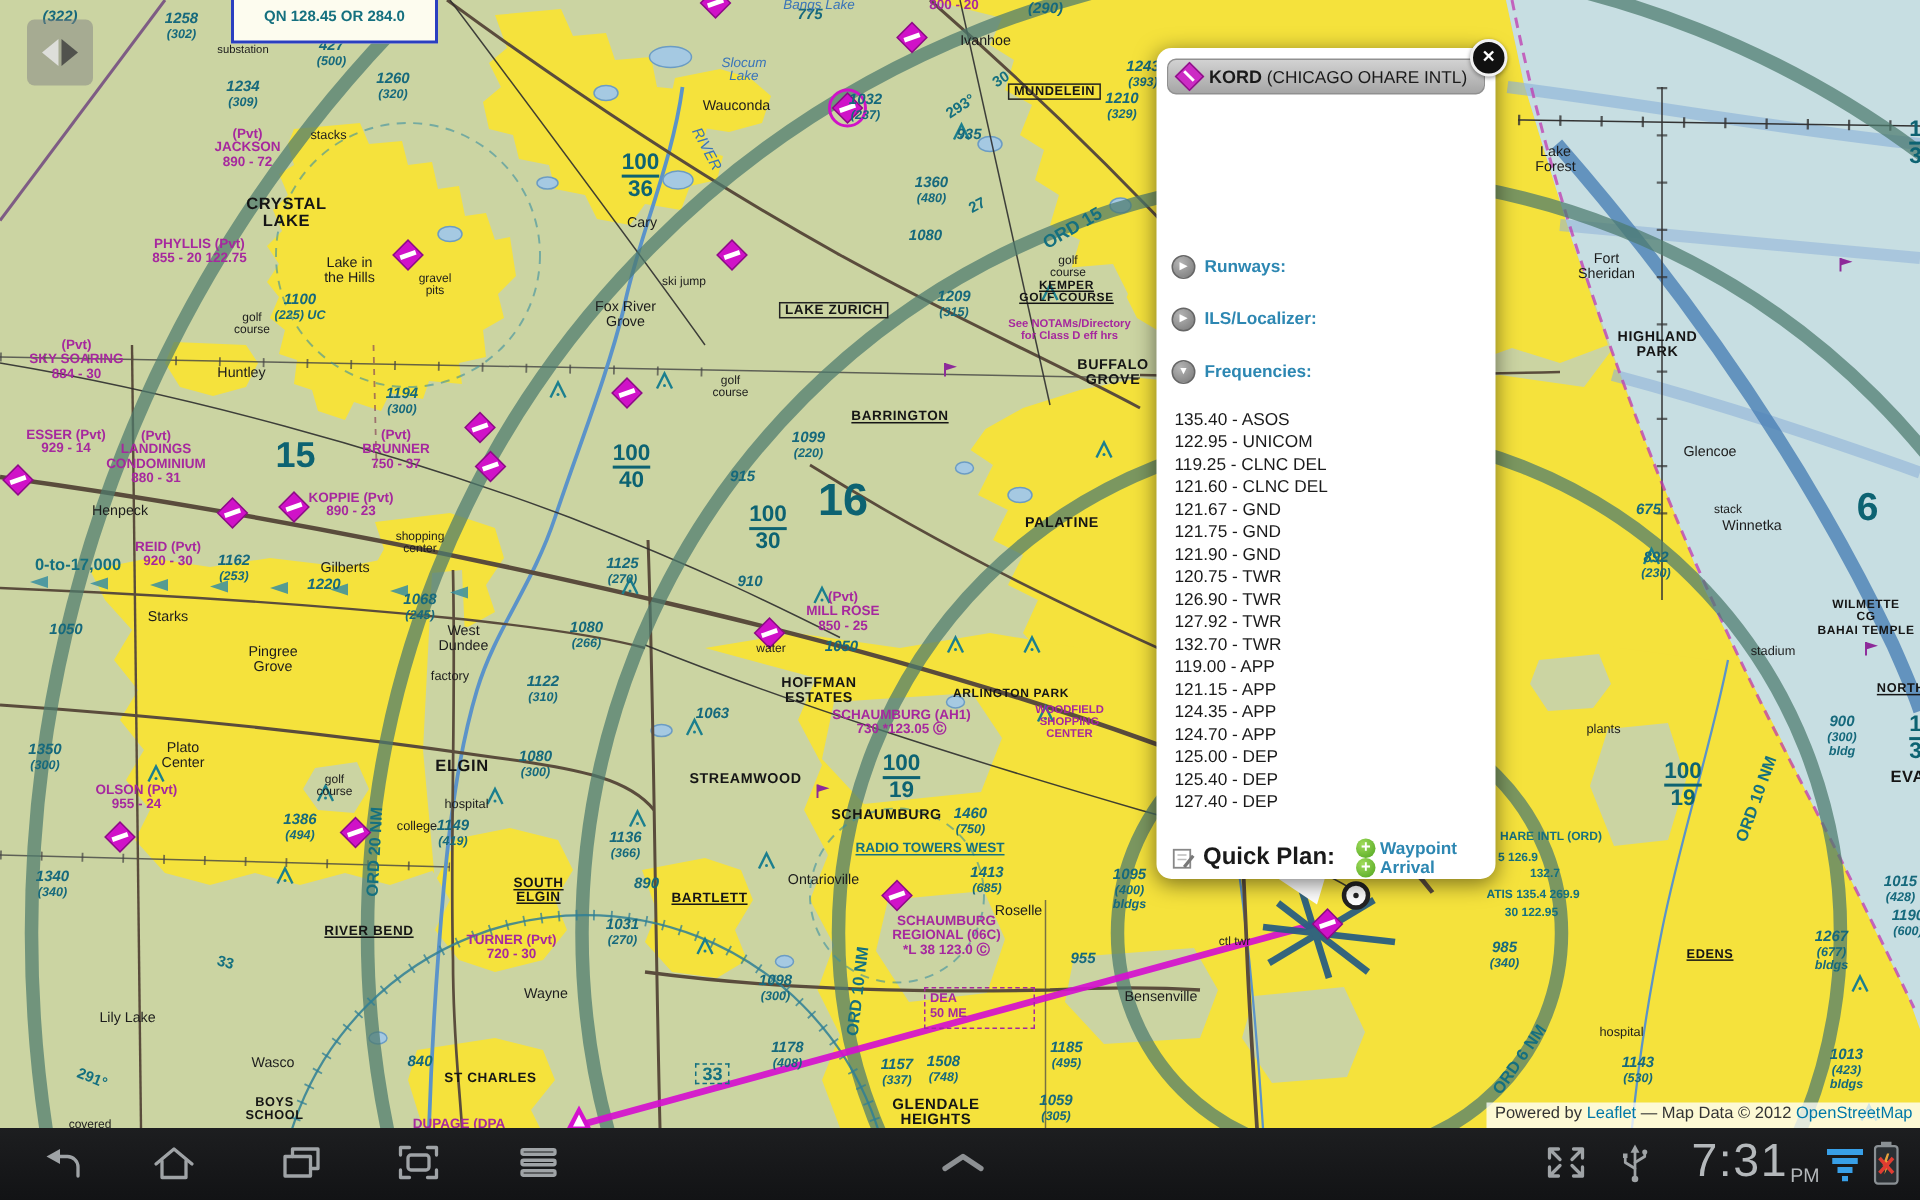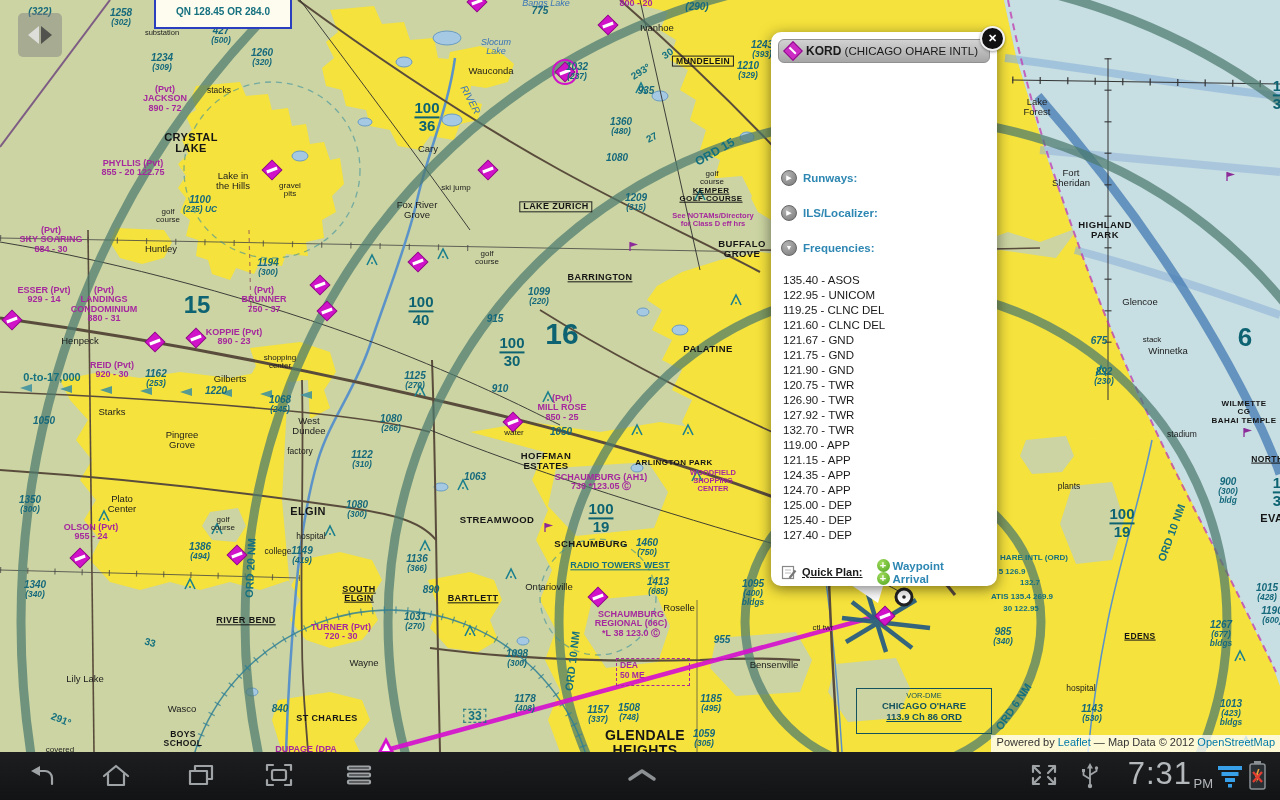--- a/index.html
+++ b/index.html
@@ -43,21 +43,21 @@
   #popup-close{position:absolute;left:209px;top:-6px;width:21px;height:21px;border-radius:50%;background:#111;border:2px solid #f2f2f2;color:#fff;font-size:11px;font-weight:bold;text-align:center;line-height:21px;cursor:pointer;box-shadow:0 1px 3px rgba(0,0,0,.4);}
   #popup-info{position:absolute;left:12px;top:42px;}
   #popup-info div{height:15px;}
   #popup-info b{font-weight:bold;}
   .sec{position:absolute;left:10px;display:flex;align-items:center;gap:6px;cursor:pointer;}
   .sec .secicon{width:14px;height:14px;border-radius:50%;background:radial-gradient(circle at 35% 30%,#b5b5b5,#777);border:1px solid #666;color:#fff;font-size:7px;line-height:14px;text-align:center;flex:0 0 auto;}
   .sec .seclabel{color:#2d87b2;font-weight:bold;}
   #freqs{position:absolute;left:12px;top:242px;}
   #freqs div{height:15px;}
   #quickplan{position:absolute;left:10px;top:527px;display:flex;align-items:center;gap:5px;}
-  #qp-label{font-weight:bold;font-size:11px;text-decoration:underline;}
+  #qp-label{font-weight:bold;font-size:16px;}
   .qp-action{display:flex;align-items:center;gap:3px;color:#2d87b2;font-weight:bold;cursor:pointer;margin-left:9px;}
   .plus{width:13px;height:13px;border-radius:50%;background:radial-gradient(circle at 35% 30%,#9fdb5a,#4ea41f);color:#fff;font-size:11px;font-weight:bold;line-height:12px;text-align:center;}
   
   #attribution{position:absolute;right:0;top:735px;height:17px;background:rgba(255,255,255,.78);z-index:15;font-size:11px;color:#333;padding:1px 5px 0 6px;white-space:nowrap;}
   #attribution a{color:#0078a8;text-decoration:none;cursor:pointer;}
   
   #sysbar{position:absolute;left:0;top:752px;width:1280px;height:48px;background:linear-gradient(#1d1e20,#121315);z-index:30;}
   .navicon{position:absolute;top:9px;width:32px;height:30px;cursor:pointer;}
   .navicon svg{stroke:#9fa3a6;fill:none;stroke-width:2.2;stroke-linecap:round;stroke-linejoin:round;}
   #clock{position:absolute;right:88px;top:4px;color:#b4b8bb;font-size:31px;letter-spacing:1px;}
@@ -822,21 +822,21 @@
         </div>
         <div class="lbl town" style="left: 549px; top: 587px; transform: translate(-50%, -50%);">
           <div>Ontarioville</div>
         </div>
         <div class="lbl town" style="left: 679px; top: 608px; transform: translate(-50%, -50%);">
           <div>Roselle</div>
         </div>
         <div class="lbl town" style="left: 774px; top: 665px; transform: translate(-50%, -50%);">
           <div>Bensenville</div>
         </div>
-        <div class="lbl city" style="left: 645px; top: 743px; font-size: 14px; transform: translate(-50%, -50%);">
+        <div class="lbl city" style="left: 624px; top: 743px; font-size: 10px; transform: translate(-50%, -50%);">
           <div>GLENDALE</div>
           <div>HEIGHTS</div>
         </div>
         <div class="lbl town" style="left: 80px; top: 341px; transform: translate(-50%, -50%);">
           <div>Henpeck</div>
         </div>
         <div class="lbl town" style="left: 230px; top: 379px; transform: translate(-50%, -50%);">
           <div>Gilberts</div>
         </div>
         <div class="lbl town" style="left: 309px; top: 381px; transform: translate(-50%, -50%); margin-top: 45px;">
@@ -975,25 +975,20 @@
         </div>
         <div class="lbl water" style="left: 546px; top: 4px; transform: translate(-50%, -50%);">
           <div>Bangs Lake</div>
         </div>
         <div class="lbl water" style="left: 470px; top: 100px; font-size: 10px; transform: translate(-50%, -50%) rotate(62deg);">
           <div>RIVER</div>
         </div>
       </div>
 
     <div id="qn-box" class="mapbox">QN 128.45 OR 284.0</div>
-    <div id="vor-box" class="mapbox">
-      <div class="v1">VOR-DME</div>
-      <div class="v2">CHICAGO O'HARE</div>
-      <div class="v3">113.9 Ch 86 ORD</div>
-    </div>
     <div id="dea-box" class="mapbox">
       <div>DEA</div>
       <div>50 ME</div>
     </div>
 
     <div id="handle">
       <span class="tri-l"></span>
       <span class="tri-r"></span>
     </div>
   </div>

